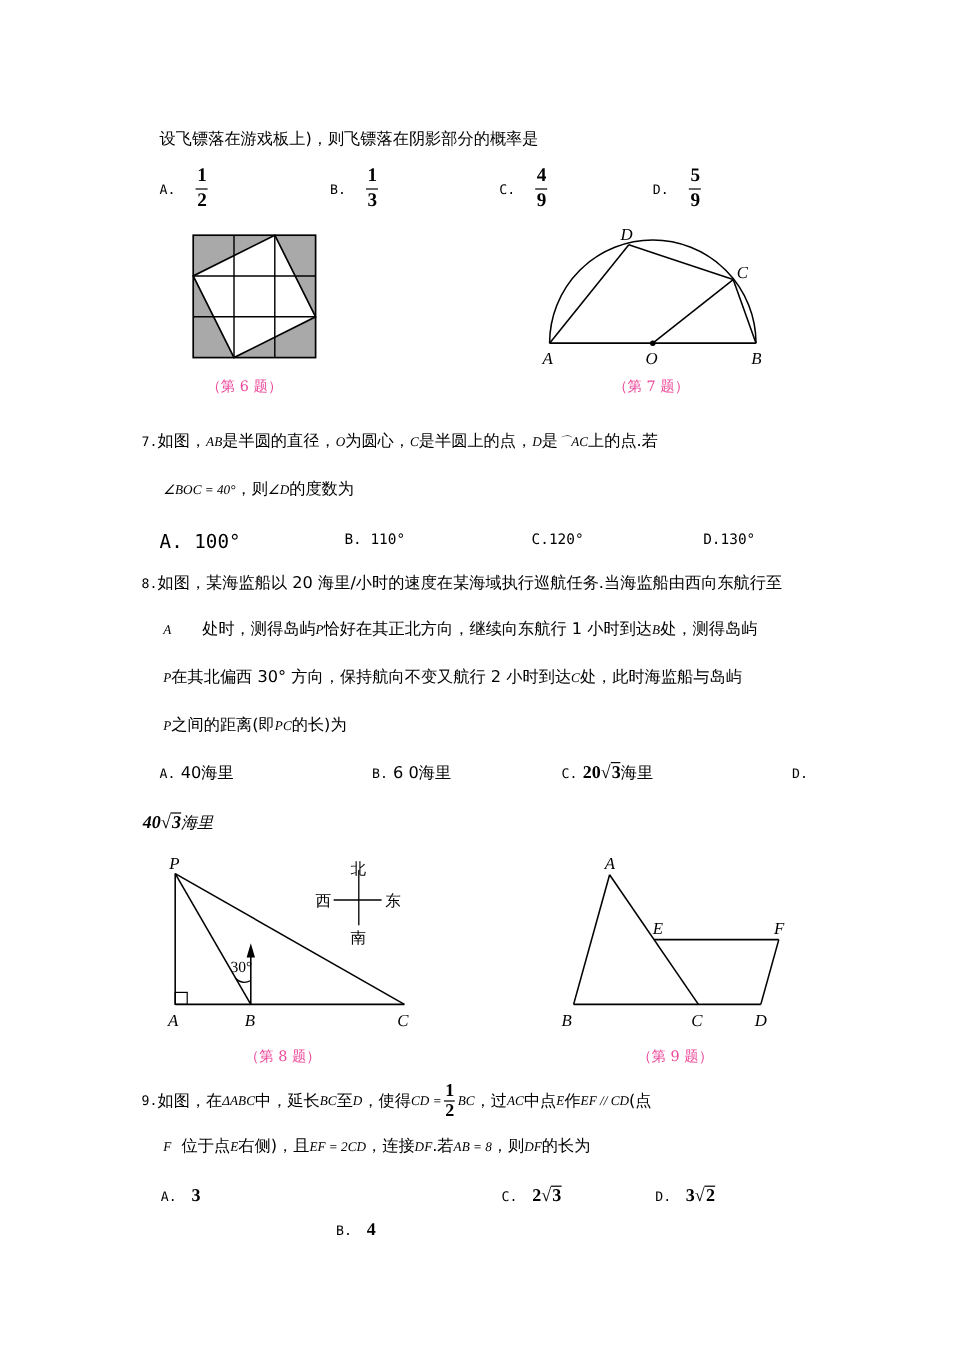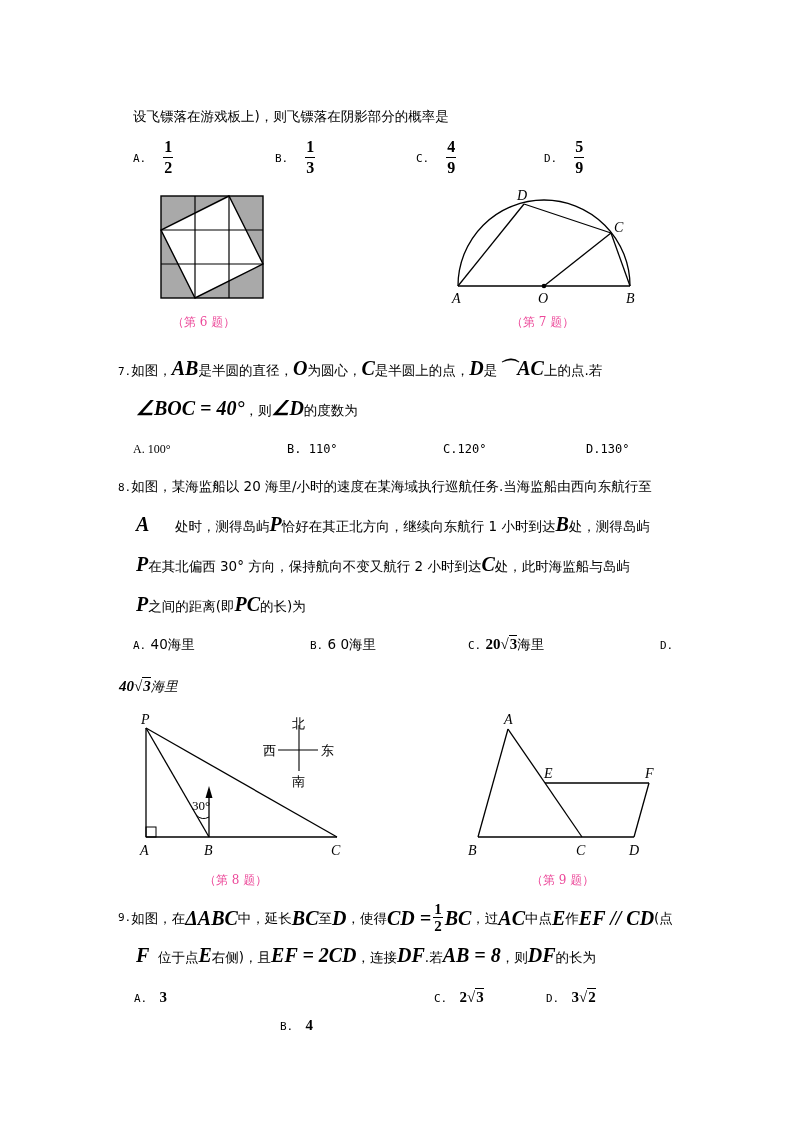--- a/index.html
+++ b/index.html
@@ -1,21 +1,21 @@
 <!DOCTYPE html>
 <html><head>
 <meta charset="utf-8">
 <style>
   html, body { margin: 0; padding: 0; background: #ffffff; }
   body { width: 794px; height: 1123px; position: relative; overflow: hidden;
          font-family: "DejaVu Sans", sans-serif; color: #000; }
   .abs { position: absolute; white-space: nowrap; }
   .t { font-size: 13.5px; line-height: 18px; }
   .opt { font-family: "DejaVu Sans Mono", monospace; font-size: 11px; }
-  .m { font-family: "Liberation Serif", serif; font-weight: bold; font-style: italic; font-size: 20px; text-align: center; }
+  .m { font-family: "Liberation Serif", serif; font-weight: normal; font-style: italic; font-size: 11px; text-align: center; }
   .mb { font-family: "Liberation Serif", serif; font-weight: bold; font-size: 15px; }
   .frac { display: inline-flex; flex-direction: column; align-items: center; vertical-align: middle;
           font-family: "Liberation Serif", serif; font-weight: bold; font-size: 16px; line-height: 18px; }
   .frac .num { border-bottom: 1.3px solid #000; padding: 0 1px 1px 1px; }
   .frac .den { padding-top: 1px; }
   .sqrt { font-family: "Liberation Serif", serif; font-weight: bold; font-size: 15px; }
   .sqrt .rad { border-top: 1px solid #000; padding-left: 1px; }
   .cap { font-family: "DejaVu Serif", serif; font-size: 12px; color: #ec4899; }
   svg text { font-family: "Liberation Serif", serif; font-style: italic; font-size: 14px; fill: #000; }
   svg text.cn { font-family: "DejaVu Sans", sans-serif; font-style: normal; font-size: 13px; }
@@ -88,21 +88,21 @@
   <text x="77" y="15">D</text>
 </svg>
 <div class="abs cap" style="left:511px;top:314px;">（第 7 题）</div>
 
 <div class="abs t" style="left:118px;top:359px;">
   <span class="opt">7.</span><span>如图，</span><span class="m">AB</span><span>是半圆的直径，</span><span class="m">O</span><span>为圆心，</span><span class="m">C</span><span>是半圆上的点，</span><span class="m">D</span><span>是</span><span class="m">⌒AC</span><span>上的点.若</span>
 </div>
 <div class="abs t" style="left:136px;top:399px;">
   <span class="m">∠BOC = 40°</span><span>，则</span><span class="m">∠D</span><span>的度数为</span>
 </div>
-<div class="abs opt" style="left:133px;top:442px;font-size:12px;font-family:Liberation Serif, serif;"><span>A.</span> <span>100°</span></div>
+<div class="abs opt" style="left:133px;top:442px;font-size:16px;"><span>A.</span> <span>100°</span></div>
 <div class="abs opt" style="left:287px;top:442px;font-size:12px;text-align:right;"><span>B.</span> <span>110°</span></div>
 <div class="abs opt" style="left:443px;top:442px;font-size:12px;"><span>C.</span><span>120°</span></div>
 <div class="abs opt" style="left:586px;top:442px;font-size:12px;"><span>D.</span><span>130°</span></div>
 
 <div class="abs t" style="left:118px;top:477px;">
   <span class="opt">8.</span><span>如图，某海监船以 20 海里/小时的速度在某海域执行巡航任务.当海监船由西向东航行至</span>
 </div>
 <div class="abs t" style="left:136px;top:515px;white-space:pre;"><span class="m">A</span><span>      处时，测得岛屿</span><span class="m">P</span><span>恰好在其正北方向，继续向东航行 1 小时到达</span><span class="m">B</span><span>处，测得岛屿</span></div>
 <div class="abs t" style="left:136px;top:555px;"><span class="m">P</span><span>在其北偏西 30° 方向，保持航向不变又航行 2 小时到达</span><span class="m">C</span><span>处，此时海监船与岛屿</span></div>
 <div class="abs t" style="left:136px;top:595px;"><span class="m">P</span><span>之间的距离(即</span><span class="m">PC</span><span>的长)为</span></div>
@@ -173,14 +173,14 @@
     <span>中点</span>
     <span class="m">E</span>
     <span>作</span>
     <span class="m">EF // CD</span>
     <span>(点</span>
 </div>
 <div class="abs t" style="left:136px;top:946px;white-space:pre;"><span class="m">F</span><span>  位于点</span><span class="m">E</span><span>右侧)，且</span><span class="m">EF = 2CD</span><span>，连接</span><span class="m">DF</span><span>.若</span><span class="m">AB = 8</span><span>，则</span><span class="m">DF</span><span>的长为</span></div>
 
 <div class="abs t" style="left:134px;top:988px;"><span class="opt">A.</span> <span class="mb" style="margin-left:8px;">3</span></div>
 <div class="abs t" style="left:280px;top:988px;margin-top:28px;"><span class="opt">B.</span> <span class="mb" style="margin-left:8px;">4</span></div>
-<div class="abs t" style="left:434px;top:988px;"><span class="opt">C.</span> <span class="sqrt" style="margin-left:8px;"><span>2</span>√<span class="rad">3</span></span></div>
+<div class="abs t" style="left:418px;top:988px;"><span class="opt">C.</span> <span class="sqrt" style="margin-left:8px;"><span>2</span>√<span class="rad">3</span></span></div>
 <div class="abs t" style="left:546px;top:988px;"><span class="opt">D.</span> <span class="sqrt" style="margin-left:8px;"><span>3</span>√<span class="rad">2</span></span></div>
 
 </body></html>

